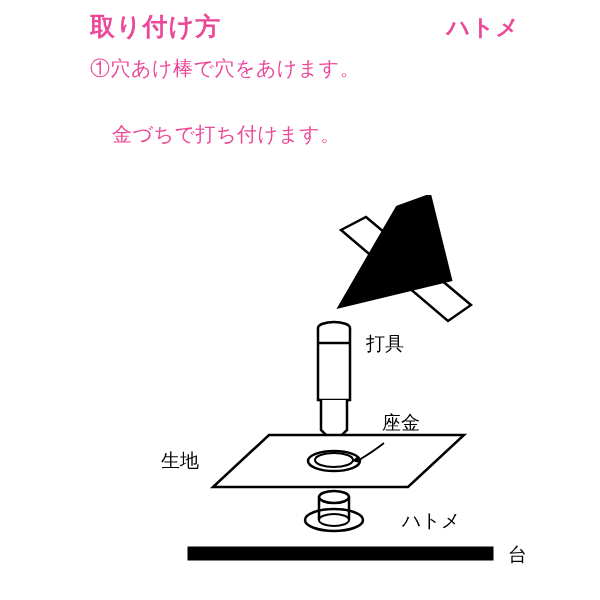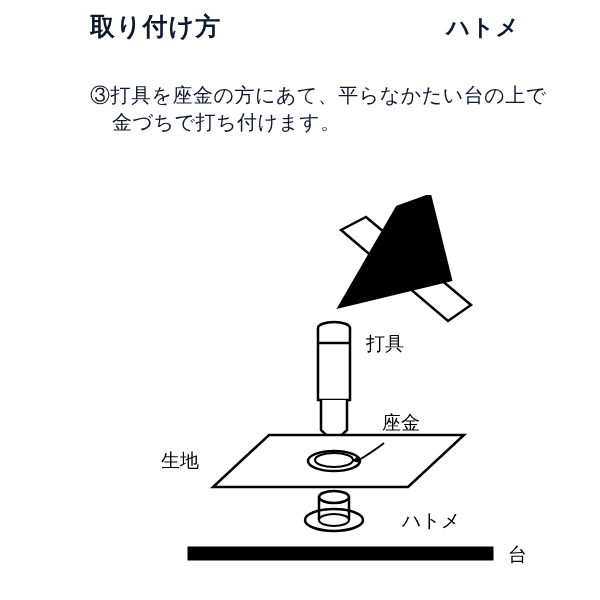--- a/index.html
+++ b/index.html
@@ -6,21 +6,21 @@
     margin: 0;
     padding: 0;
     background: #ffffff;
   }
   #page {
     position: relative;
     width: 600px;
     height: 600px;
     background: #ffffff;
     font-family: "Liberation Sans", sans-serif;
-    color: #0f172a;
+    color: #ec4899;
     overflow: hidden;
   }
   
   .header {
     position: absolute;
     left: 90px;
     top: 10px;
     width: 430px;
     display: flex;
     justify-content: space-between;
@@ -75,22 +75,22 @@
 <body>
 
 <div id="page">
 
   <div class="header">
     <div class="title">取り付け方</div>
     <div class="title-right">ハトメ</div>
   </div>
 
   <div class="steps">
+    <div class="step"><span>①穴あけ棒で穴をあけます。</span></div>
     <div class="step">
-      <span>③打具を座金の方にあて、平らなかたい台の上で</span>
       <span class="step-indent">金づちで打ち付けます。</span>
     </div>
   </div>
 
   <div class="diagram">
     <svg width="600" height="400" viewBox="0 0 600 400" xmlns="http://www.w3.org/2000/svg">
 
       <g>
         <polygon points="325,35 350,22 455,110 432,126" fill="#ffffff" stroke="#000000" stroke-width="2.5"></polygon>
       </g>

